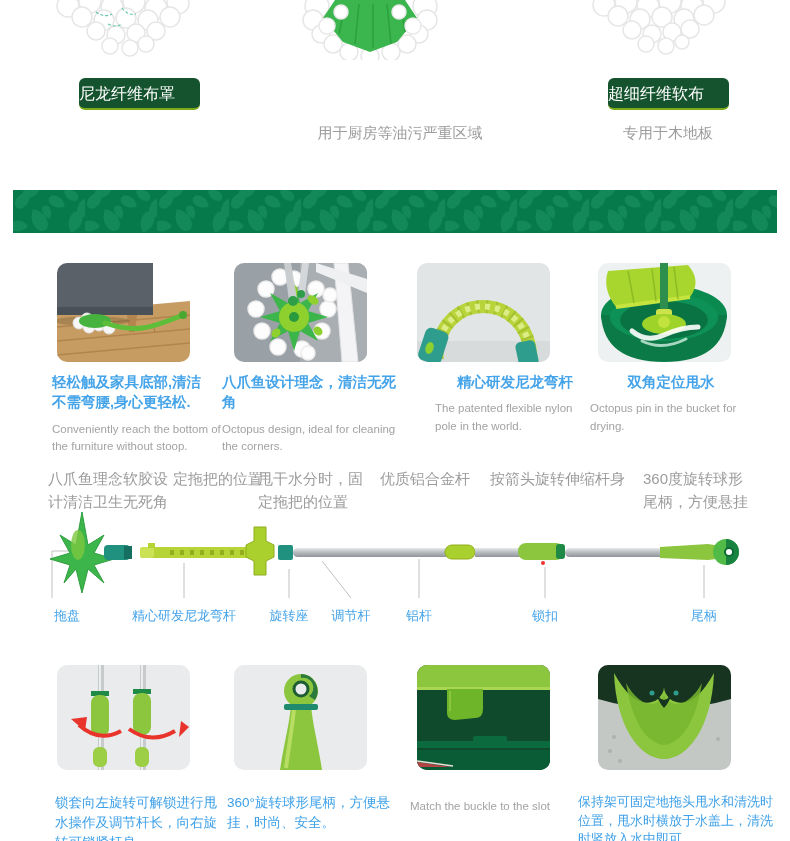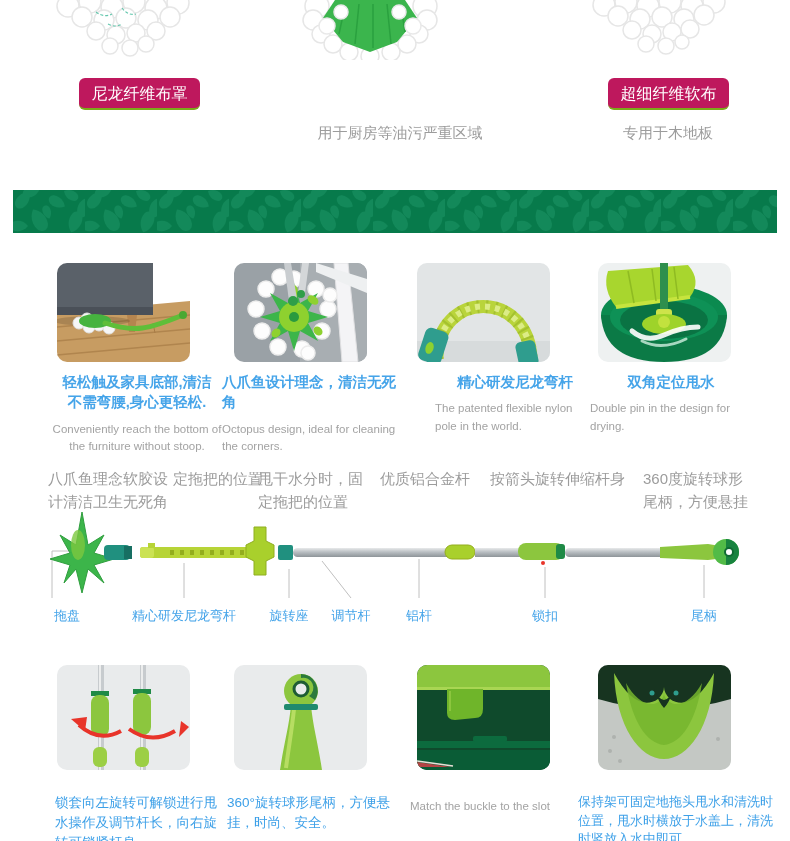--- a/index.html
+++ b/index.html
@@ -1,20 +1,20 @@
 <!DOCTYPE html>
 <html><head>
 <meta charset="utf-8">
 <style>
   html,body{margin:0;padding:0;background:#fff;}
   #page{position:relative;width:790px;height:841px;overflow:hidden;background:#fff;
         font-family:"Liberation Sans","DejaVu Sans",sans-serif;}
   .abs{position:absolute;}
-  .pill{height:32px;line-height:32px;text-align:center;color:#fff;font-size:16px;
-        background:#be185d;border-radius:6px;border-bottom:2px solid #7cab1a;box-sizing:border-box;}
+  .pill{height:32px;line-height:32px;text-align:left;color:#fff;font-size:16px;
+        background:#14532d;border-radius:6px;border-bottom:2px solid #7cab1a;box-sizing:border-box;}
   .pill-desc{color:#9c9c9c;font-size:15px;text-align:center;}
   .photo{border-radius:10px;overflow:hidden;}
   .photo svg{display:block;}
   .f-title{color:#45a4e9;font-size:14.5px;font-weight:bold;line-height:1.4;white-space:pre-line;}
   .f-en{color:#a3a3a3;font-size:11.5px;line-height:1.5;margin-top:8px;}
   .toplab{color:#9c9c9c;font-size:15px;line-height:1.5;white-space:pre-line;}
   .partlab{color:#45a4e9;font-size:13px;transform:translateX(-50%);white-space:nowrap;}
   .cap-cn{color:#3da0e8;font-size:13.5px;line-height:20px;}
   .cap-en{color:#a3a3a3;font-size:11.5px;line-height:1.4;margin-top:5px;}
 </style>
@@ -233,36 +233,36 @@
         </g>
       <rect x="62" y="0" width="8" height="50" fill="#2e8f4d"></rect>
       <rect x="58" y="46" width="16" height="8" rx="3" fill="#cde34a"></rect>
       <ellipse cx="66" cy="61" rx="22" ry="10" fill="#9ed32a"></ellipse>
       <circle cx="66" cy="59" r="6" fill="#c2e23e"></circle>
       <path d="M34,68 q14,12 32,4 t34,-8" stroke="#ffffff" stroke-width="5" fill="none" opacity="0.9" stroke-linecap="round"></path>
       <path d="M44,78 q20,10 44,-2" stroke="#eafff3" stroke-width="3" fill="none" opacity="0.7" stroke-linecap="round"></path>
     </svg>
   </div>
 
-  <div class="abs" style="left:52px;top:372px;width:170px;text-align:center;">
+  <div class="abs" style="left:52px;top:372px;width:170px;">
     <div class="f-title">轻松触及家具底部,清洁
 不需弯腰,身心更轻松.</div>
     <div class="f-en">Conveniently reach the bottom of the furniture without stoop.</div>
   </div>
   <div class="abs" style="left:222px;top:372px;width:178px;">
     <div class="f-title">八爪鱼设计理念，清洁无死角</div>
     <div class="f-en">Octopus design, ideal for cleaning the corners.</div>
   </div>
   <div class="abs" style="left:435px;top:372px;width:160px;">
     <div class="f-title" style="text-align:center;">精心研发尼龙弯杆</div>
     <div class="f-en">The patented flexible nylon pole in the world.</div>
   </div>
   <div class="abs" style="left:590px;top:372px;width:162px;">
     <div class="f-title" style="text-align:center;">双角定位甩水</div>
-    <div class="f-en">Double pin in the design for drying.</div>
+    <div class="f-en">Octopus pin in the bucket for drying.</div>
   </div>
 
   <div class="toplab abs" style="left:48px;top:468px;">八爪鱼理念软胶设
 计清洁卫生无死角</div>
   <div class="toplab abs" style="left:173px;top:468px;">定拖把的位置</div>
   <div class="toplab abs" style="left:258px;top:468px;">甩干水分时，固
 定拖把的位置</div>
   <div class="toplab abs" style="left:380px;top:468px;">优质铝合金杆</div>
   <div class="toplab abs" style="left:490px;top:468px;">按箭头旋转伸缩杆身</div>
   <div class="toplab abs" style="left:643px;top:468px;">360度旋转球形

